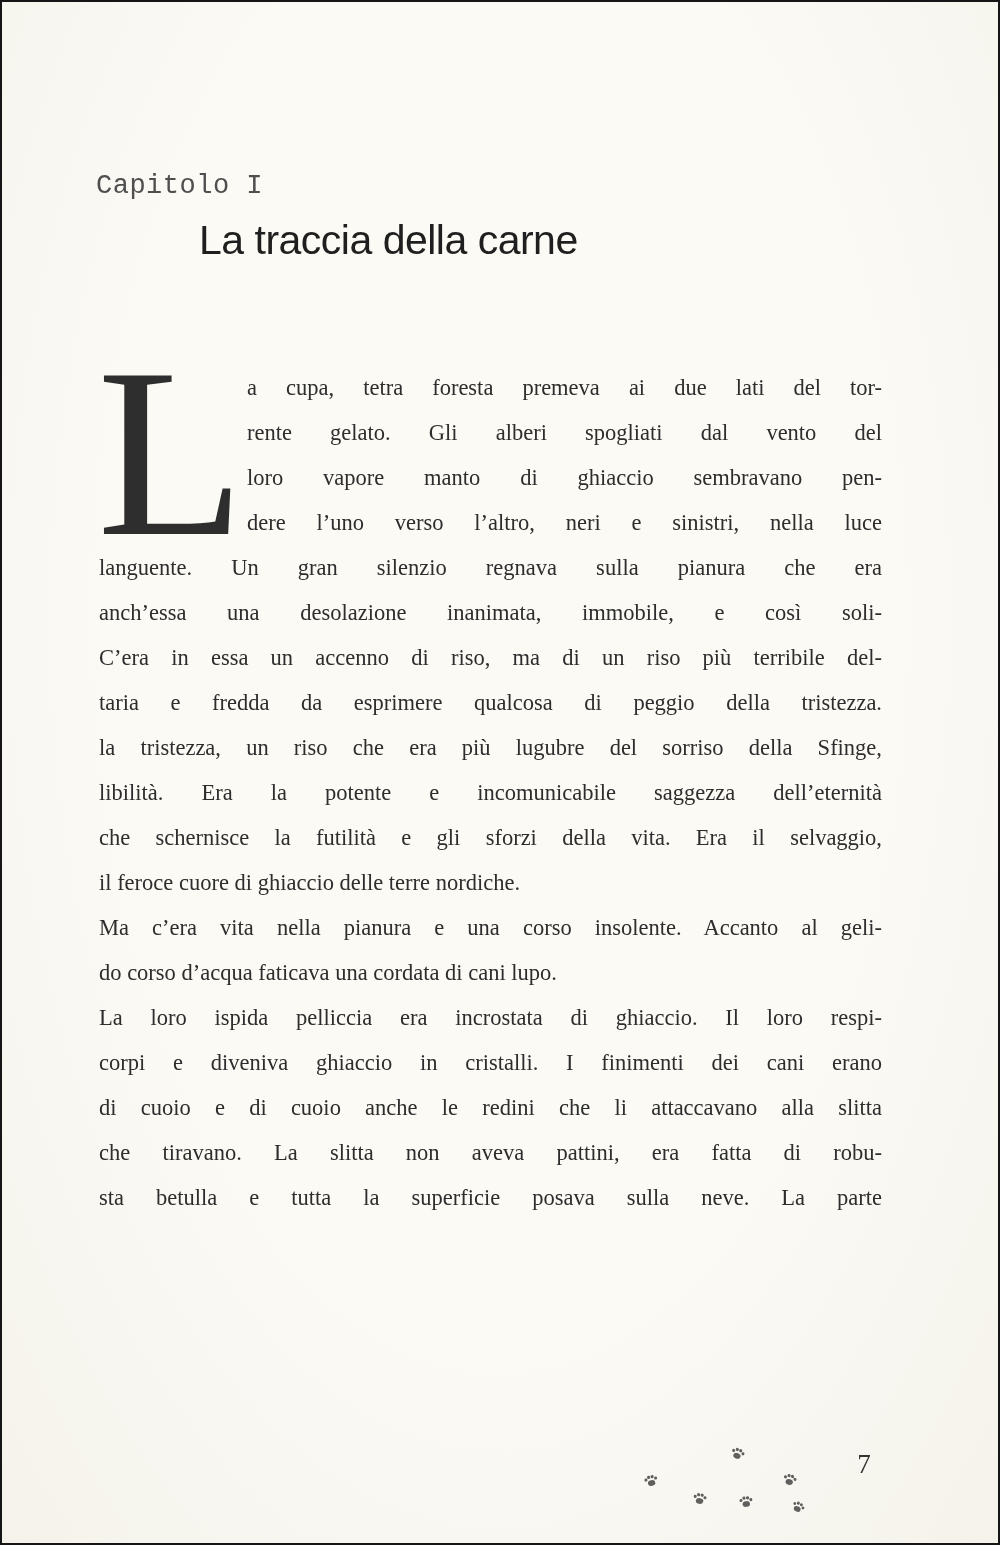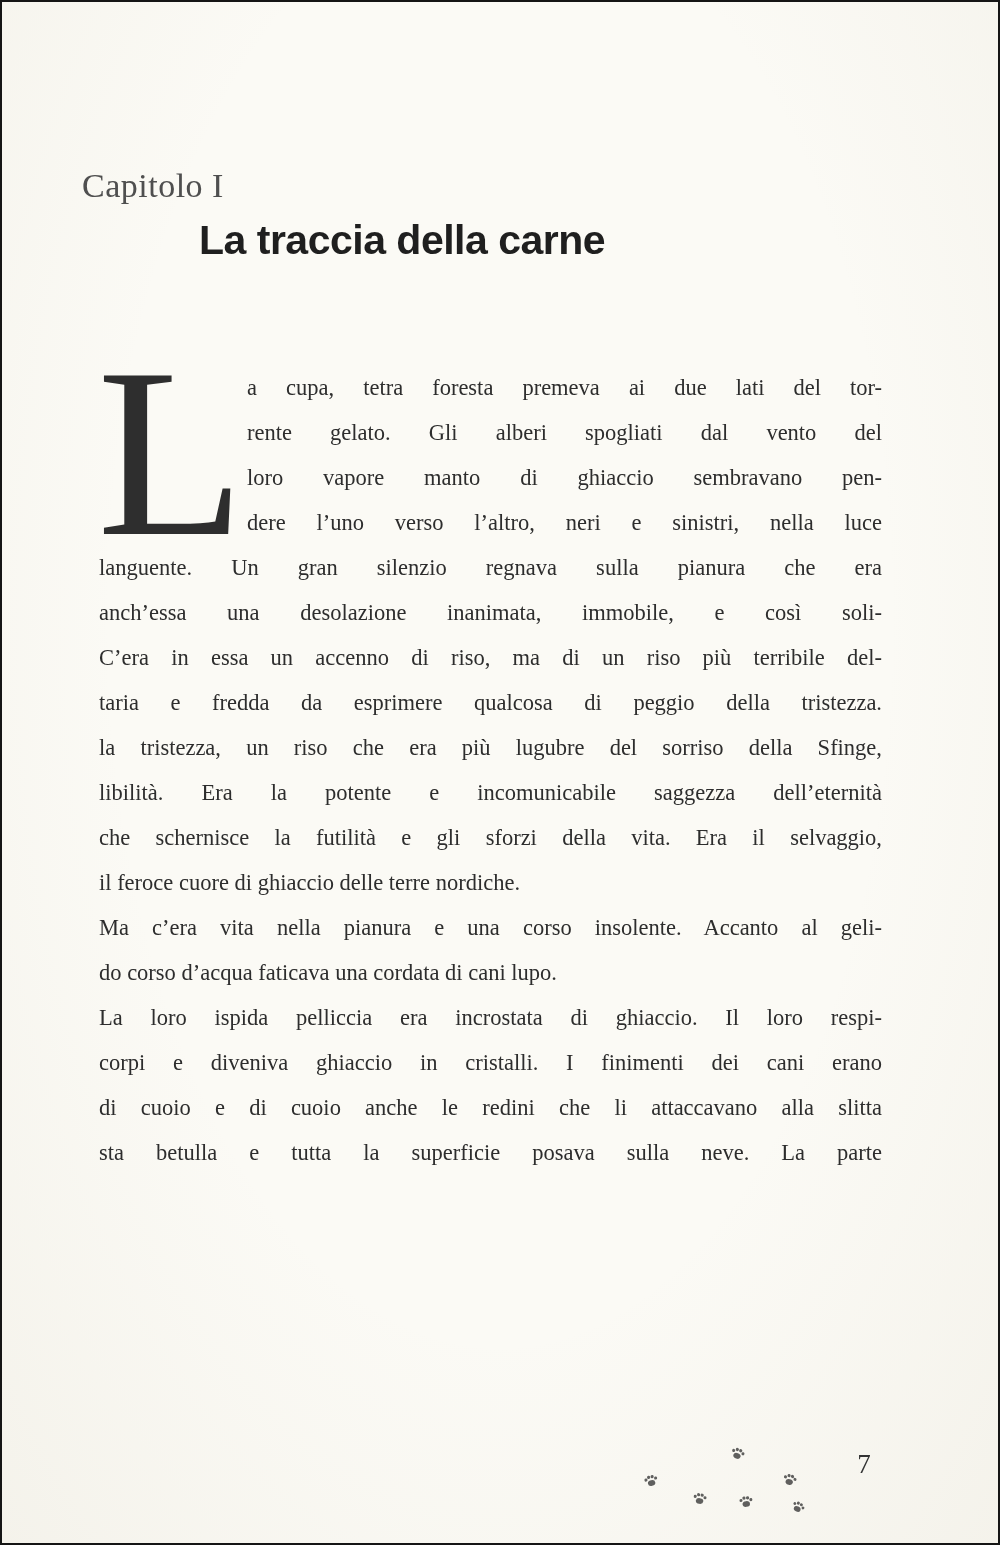--- a/index.html
+++ b/index.html
@@ -12,36 +12,36 @@
     margin: 0 auto;
     background: var(--paper, #fbfaf5);
     background-image: radial-gradient(ellipse at 50% 40%, rgba(255,255,255,0) 55%, rgba(185,175,145,0.10) 100%);
     border: 2px solid #151515;
     overflow: hidden;
     font-family: "Liberation Serif", serif;
   }
 
   .chapter-label {
     position: absolute;
-    left: 80px;
+    left: 94px;
     top: 168px;
-    font-family: Liberation Serif, serif;
-    font-size: 34px;
+    font-family: Liberation Mono, monospace;
+    font-size: 27px;
     line-height: 32px;
     color: var(--label, #4f4f4f);
     letter-spacing: 0.5px;
   }
 
   .title {
     position: absolute;
     left: 197px;
     top: 214px;
     margin: 0;
     font-family: "Liberation Sans", sans-serif;
-    font-weight: 700;
+    font-weight: 400;
     font-size: 41px;
     line-height: 48px;
     color: #1f1f1f;
     letter-spacing: -0.5px;
   }
 
   .body-text {
     position: absolute;
     left: 97px;
     top: 363px;
@@ -120,20 +120,21 @@
       <div class="line">taria e fredda da esprimere qualcosa di peggio della tristezza.</div>
       <div class="line">la tristezza, un riso che era più lugubre del sorriso della Sfinge,</div>
       <div class="line">libilità. Era la potente e incomunicabile saggezza dell’eternità</div>
       <div class="line">che schernisce la futilità e gli sforzi della vita. Era il selvaggio,</div>
       <div class="line end">il feroce cuore di ghiaccio delle terre nordiche.</div>
       <div class="line">Ma c’era vita nella pianura e una corso insolente. Accanto al geli-</div>
       <div class="line end">do corso d’acqua faticava una cordata di cani lupo.</div>
       <div class="line">La loro ispida pelliccia era incrostata di ghiaccio. Il loro respi-</div>
       <div class="line">corpi e diveniva ghiaccio in cristalli. I finimenti dei cani erano</div>
       <div class="line">di cuoio e di cuoio anche le redini che li attaccavano alla slitta</div>
+      <div class="line">che tiravano. La slitta non aveva pattini, era fatta di robu-</div>
       <div class="line">sta betulla e tutta la superficie posava sulla neve. La parte</div>
     </div>
 
   <div class="paw-layer">
 
   <div class="paw" style="left: 728px; top: 1443px; width: 16px; height: 16px; transform: rotate(20deg);">
         <svg viewBox="0 0 24 22" xmlns="http://www.w3.org/2000/svg">
           <g fill="#3f3f3f">
             <ellipse cx="12" cy="15.5" rx="5.6" ry="4.3"></ellipse>
             <circle cx="4.6" cy="9.6" r="2.3"></circle>

